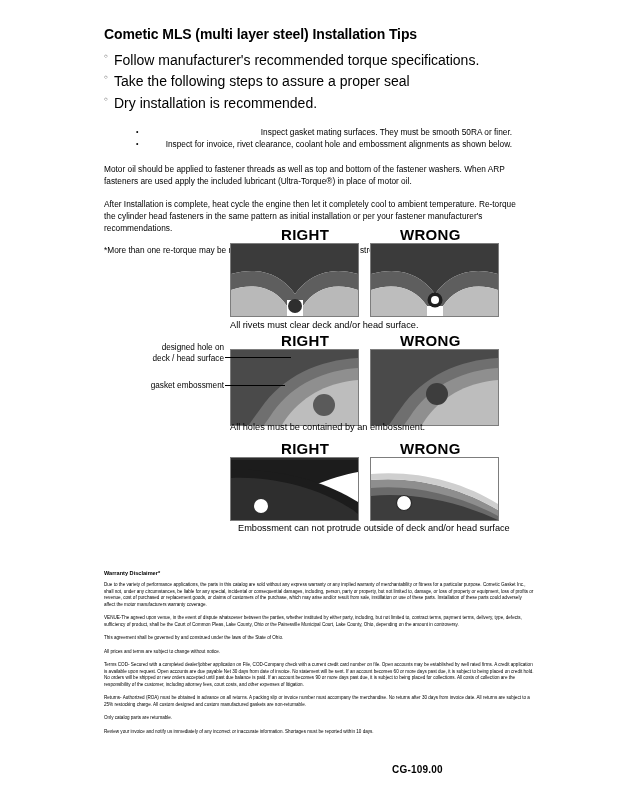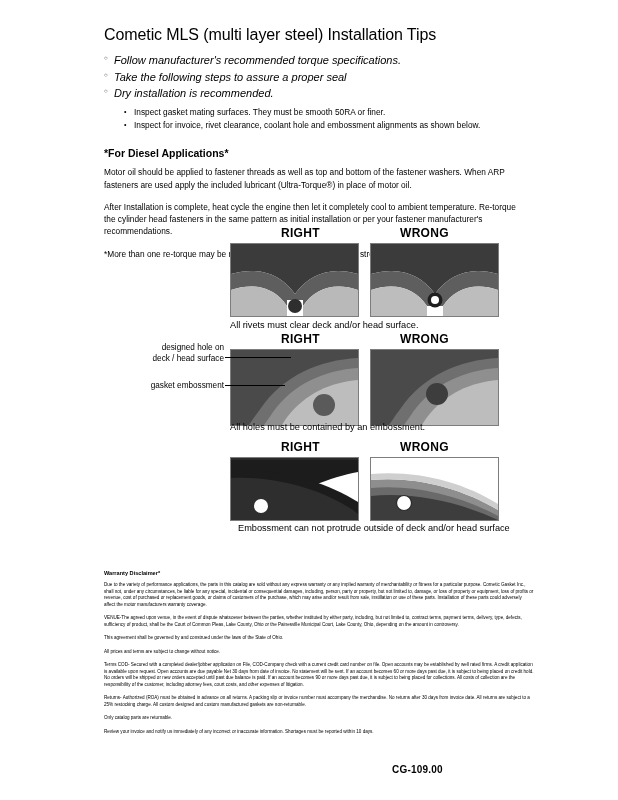--- a/index.html
+++ b/index.html
@@ -20,49 +20,49 @@
     left: 0; top: 0;
     width: 618px; height: 800px;
   }
   .content {
     position: absolute;
     left: 104px;
     top: 26px;
     width: 420px;
   }
   h1.title {
-    font-size: 16px;
-    font-weight: normal;
+    font-size: 14px;
+    font-weight: bold;
     margin: 0 0 8px 0;
     letter-spacing: -0.1px;
   }
   .bullets {
     margin: 0 0 4px 0;
     padding: 0;
     list-style: none;
   }
   .bullets > li {
-    font-size: 11px;
+    font-size: 14px;
     line-height: 1.52;
     padding-left: 10px;
     position: relative;
-    font-style: italic;
   }
   .bullets > li:before {
     content: "\25CB";
     position: absolute;
     left: 0;
     top: 0;
     font-size: 6px;
     line-height: 2.1;
   }
   .subbullets {
-    margin: 0;
+    margin: 12px;
     padding: 0;
     list-style: none;
+    text-align: right;
   }
   .subbullets > li {
     font-size: 8.3px;
     line-height: 1.52;
     padding-left: 12px;
     position: relative;
   }
   .subbullets > li:before {
     content: "\2022";
     position: absolute;
@@ -92,21 +92,21 @@
     position: absolute;
     left: 0;
     top: 226px;
     width: 618px;
   }
   .figrow {
     position: relative;
   }
   .hdr {
     position: absolute;
-    font-size: 12px;
+    font-size: 15px;
     font-weight: bold;
     letter-spacing: 0.3px;
   }
   .panel {
     position: absolute;
     border: 1px solid #7d7d7d;
     overflow: hidden;
     background: #ffffff;
   }
   .caption {
@@ -167,21 +167,20 @@
       <li>Take the following steps to assure a proper seal</li>
       <li>Dry installation is recommended.</li>
     </ul>
     <div style="padding-left:18px;">
       <ul class="subbullets">
         <li>Inspect gasket mating surfaces.  They must be smooth 50RA or finer.</li>
         <li>Inspect for invoice, rivet clearance, coolant hole and embossment alignments as shown below.</li>
       </ul>
     </div>
 
-    <h2 class="section">*For Diesel Applications*</h2>
     <p class="body">Motor oil should be applied to fastener threads as well as top and bottom of the fastener washers. When ARP fasteners are used apply the included lubricant (Ultra-Torque®) in place of motor oil.</p>
     <p class="body">After Installation is complete, heat cycle the engine then let it completely cool to ambient temperature. Re-torque the cylinder head fasteners in the same pattern as initial installation or per your fastener manufacturer's recommendations.</p>
     <p class="note">*More than one re-torque may be required to achieve proper fastener stretch*</p>
   </div>
 
   <div class="figures">
 
     <div class="figrow">
       <div class="hdr" style="left:281px; top:0px;">RIGHT</div>
       <div class="hdr" style="left:400px; top:0px;">WRONG</div>

